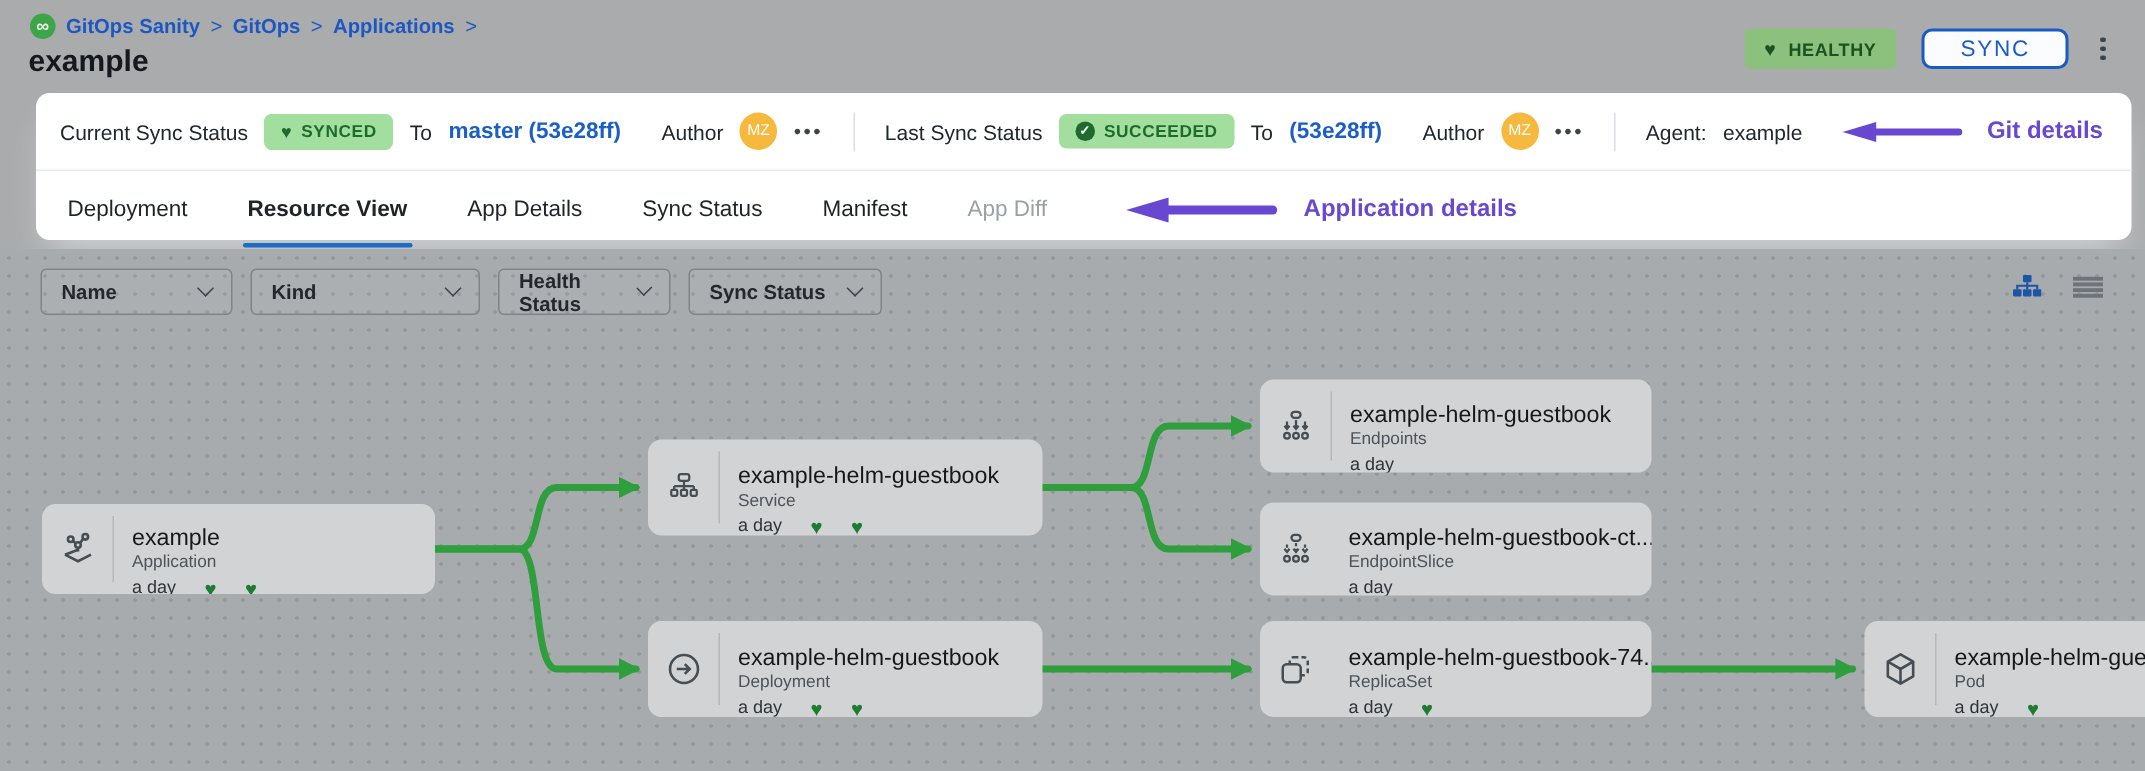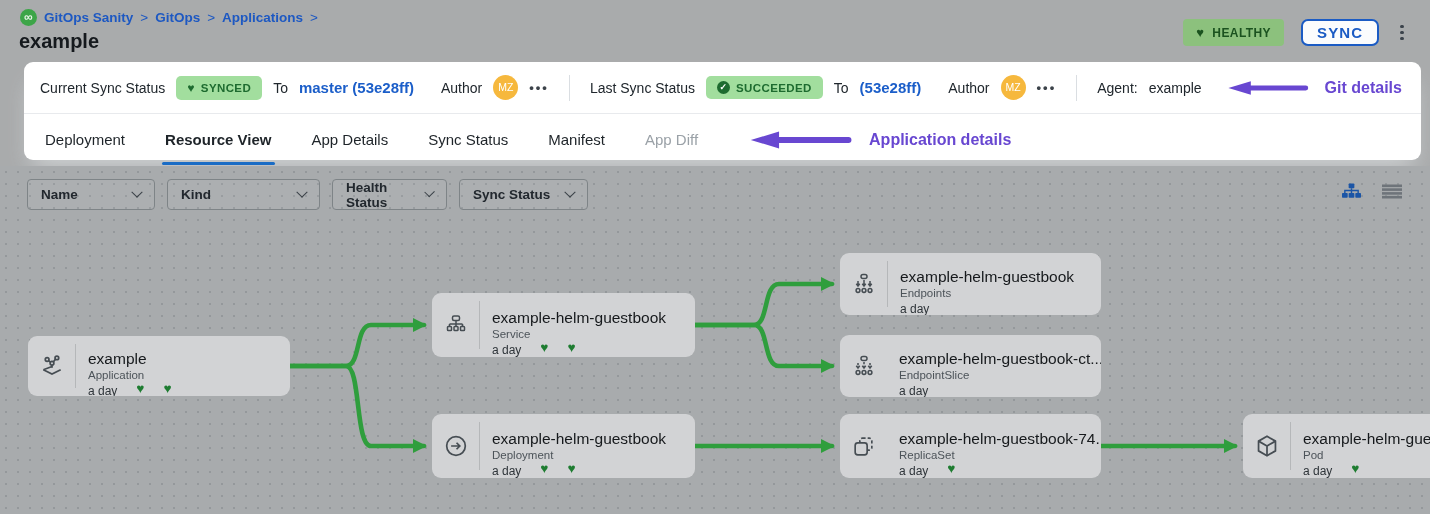--- a/index.html
+++ b/index.html
@@ -18,22 +18,22 @@
   .logo { width:17px; height:17px; border-radius:50%; background:#3da548; color:#eaf6ea;
           font-size:12px; line-height:17px; text-align:center; font-weight:700; }
   .crumb-link { color:#1d58c2; cursor:pointer; }
   .crumb-sep { color:#1d58c2; font-weight:400; }
   .page-title { position:absolute; left:19px; top:30px; font-size:20px; font-weight:700; color:#15191d; }
   .top-actions { position:absolute; right:22px; top:19px; display:flex; align-items:center; gap:17px; }
   .health-badge { background:#8cc17d; color:#1b521f; font-size:12px; font-weight:700;
                   letter-spacing:.4px; padding:6px 13px; border-radius:4px;
                   display:flex; gap:8px; align-items:center; }
   .health-badge .heart-ic { font-size:13px; color:#1b521f; }
-  .sync-btn { background:#fbfcfd; border:2px solid #1b5bc4; color:#1b5bc4; font-weight:700;
-              font-size:15px; letter-spacing:1.2px; padding:3px 14px; border-radius:7px;
+  .sync-btn { background:#fbfcfd; border:2px solid #1b5bc4; color:#1b5bc4; font-weight:400;
+              font-size:15px; letter-spacing:1.2px; padding:3px 24px; border-radius:7px;
               font-family:"Liberation Sans",sans-serif; cursor:pointer; }
   .kebab { display:flex; flex-direction:column; gap:2.6px; padding:3px 4px; cursor:pointer; }
   .kebab i { width:3.6px; height:3.6px; border-radius:50%; background:#3b434b; }
 
   
   .card { position:absolute; left:24px; top:62px; width:1397px; height:98px; background:#fff;
           border-radius:9px; box-shadow:0 14px 24px -8px rgba(244,248,250,.55); }
   .sync-row { height:52px; display:flex; align-items:center; padding:0 16px; gap:11px;
               border-bottom:1px solid #e8eaed; font-size:14px; color:#20272d; white-space:nowrap; }
   .badge-green { background:#a2de9e; color:#1d6b2f; font-weight:700; font-size:11.5px;
@@ -77,21 +77,21 @@
   .edges { position:absolute; left:0; top:0; width:1430px; height:348px; }
 
   .node { position:absolute; background:#d2d3d5; border-radius:9px; display:flex;
           align-items:stretch; overflow:hidden; cursor:pointer; }
   .node-icon { width:47px; flex:0 0 47px; display:flex; align-items:center; justify-content:center;
                color:#464d53; }
   .node-divider { width:1px; background:#b5b7b9; margin:8px 0; }
   .node-body { padding:20px 12px 5px; display:flex; flex-direction:column; justify-content:center; }
   .node-title { font-size:15.5px; color:#16191c; white-space:nowrap; }
   .node-kind { font-size:11.5px; color:#4c5359; margin-top:1px; }
-  .node-meta { font-size:12px; color:#2e3439; display:flex; align-items:flex-start; gap:19px; margin-top:3px; }
+  .node-meta { font-size:12px; color:#2e3439; display:flex; align-items:flex-end; gap:19px; margin-top:3px; }
   .heart { color:#1e7c31; font-size:13.5px; line-height:10px; }
 
   .n0 { left:28px;  top:170px; width:262px; height:60px; }
   .n1 { left:432px; top:127px; width:263px; height:64px; }
   .n2 { left:840px; top:87px;  width:261px; height:62px; }
   .n3 { left:840px; top:169px; width:261px; height:62px; }
   .n4 { left:432px; top:248px; width:263px; height:64px; }
   .n5 { left:840px; top:248px; width:261px; height:64px; }
   .n6 { left:1243px;top:248px; width:262px; height:64px; }
 </style>

